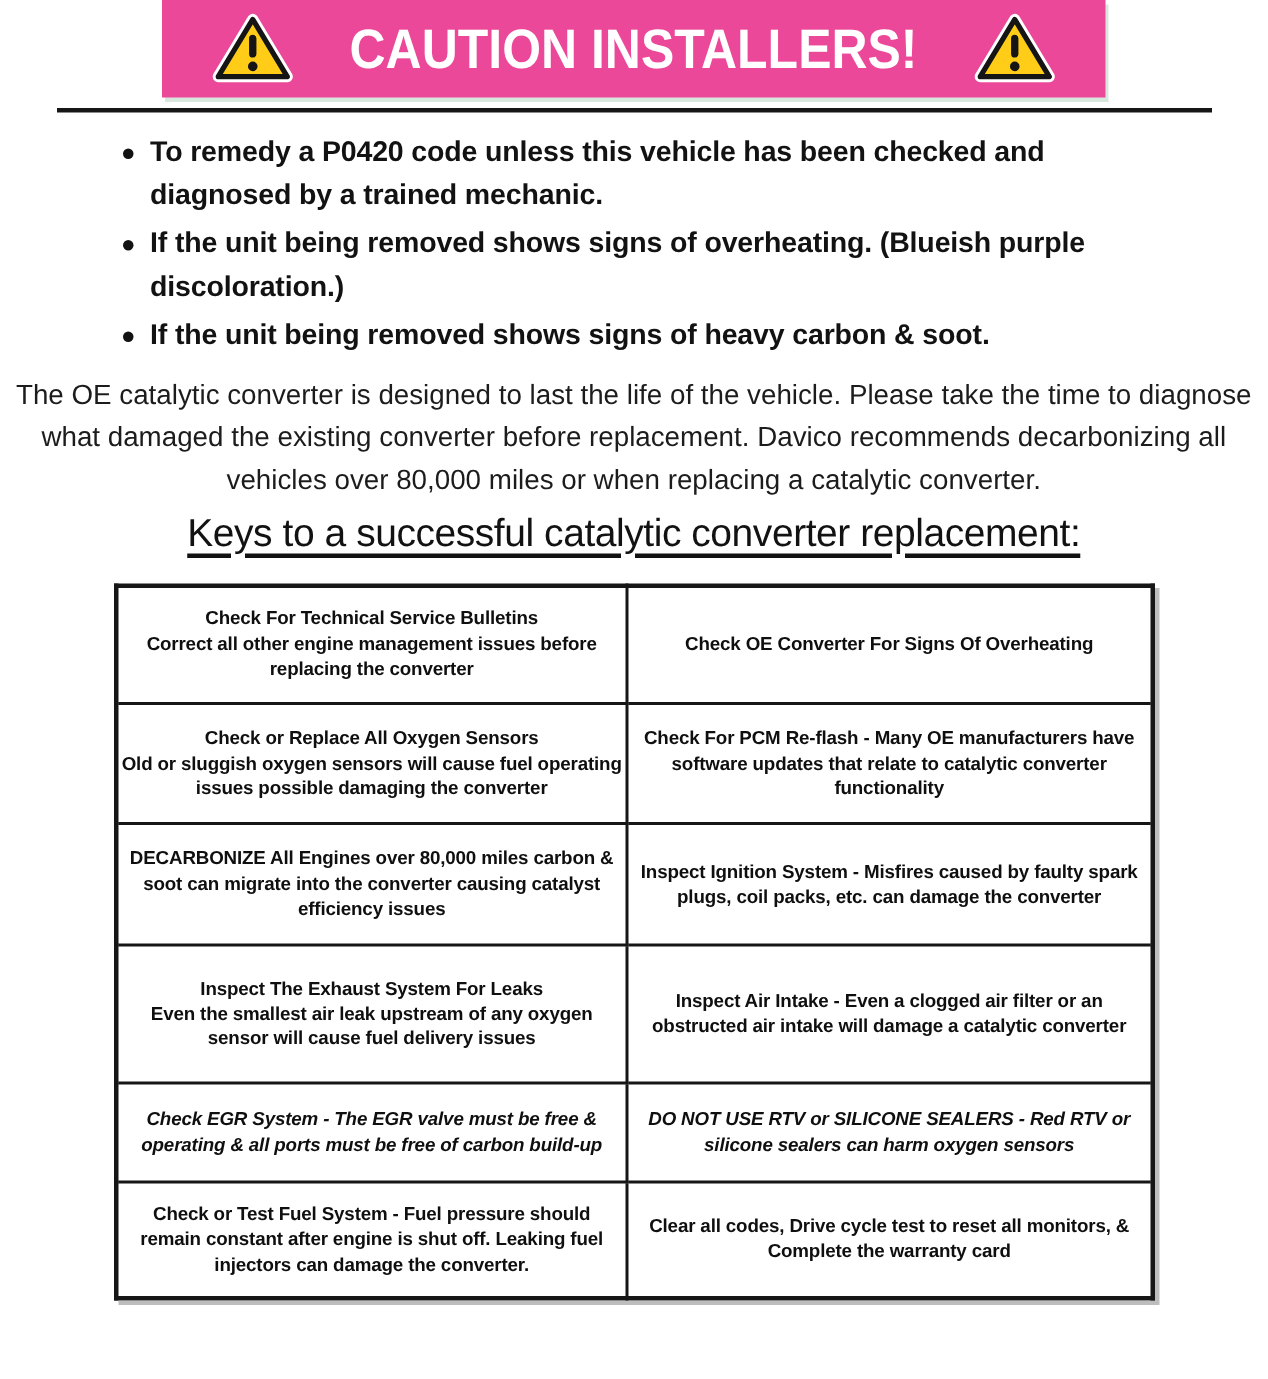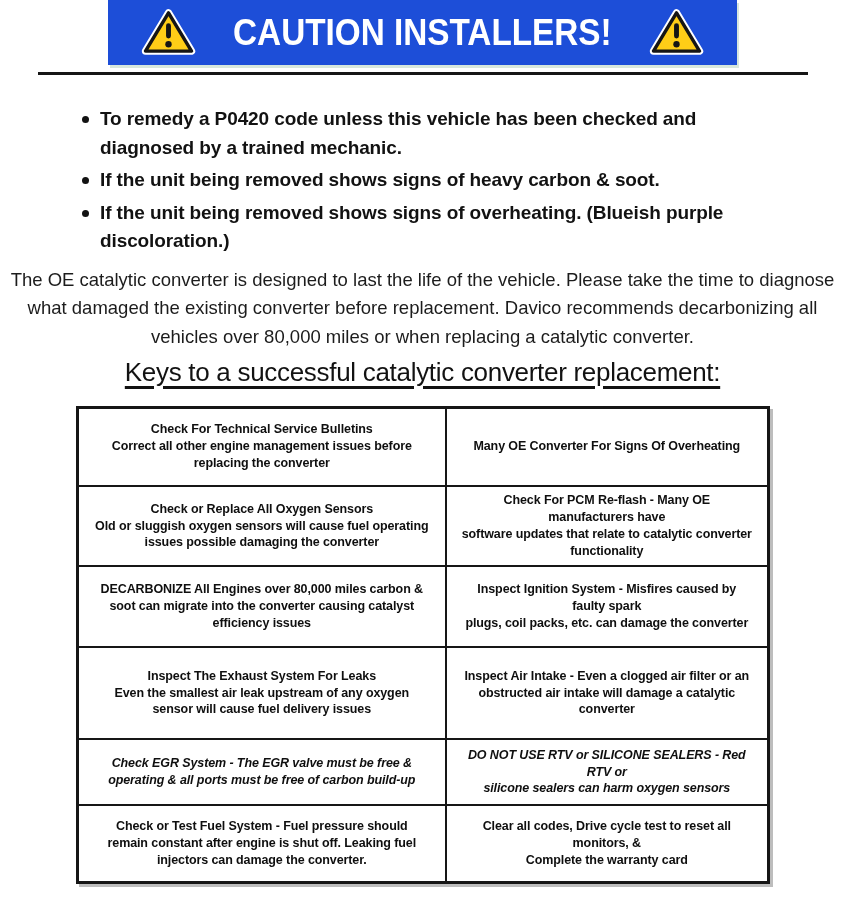--- a/index.html
+++ b/index.html
@@ -4,21 +4,21 @@
 <style>
   html,body{margin:0;padding:0;}
   body{
     width:845px;height:919px;overflow:hidden;background:#ffffff;
     font-family:"Liberation Sans",sans-serif;color:#121212;
   }
   .page{width:845px;height:919px;position:relative;}
 
   
   .banner{
-    width:629px;height:65px;margin:0 auto;background:#1d4ed8;
+    width:629px;height:65px;margin:0 auto;background:#ec4899;
     display:flex;align-items:center;justify-content:center;gap:16px;
     box-shadow:2px 3px 0 #d8e7dd;
   }
   .banner-text{
     color:#ffffff;font-size:37px;font-weight:bold;white-space:nowrap;
     display:inline-block;transform:scaleX(.90);letter-spacing:0;
   }
   .tri{width:55px;height:49px;flex:0 0 auto;}
 
   
@@ -26,21 +26,21 @@
   .title{
     display:inline-block;font-size:48px;font-weight:bold;white-space:nowrap;
     transform:scaleX(.84);letter-spacing:-.5px;color:#0e0e0e;
   }
 
   
   .divider{width:770px;height:3px;background:#161616;margin:7px auto 0;}
 
   
   .warning-list{
-    list-style:none;margin:30px 0 0;padding:0 92px 0 100px;
+    list-style:none;margin:13px 0 0;padding:0 92px 0 100px;
   }
   .warning-list li{
     position:relative;font-weight:bold;font-size:19px;line-height:1.5;
     letter-spacing:-.1px;margin-bottom:4px;white-space:pre-line;
   }
   .warning-list li::before{
     content:"";position:absolute;left:-18px;top:11px;width:7px;height:7px;
     border-radius:50%;background:#121212;
   }
 
@@ -59,21 +59,21 @@
 
   
   table.keys-table{
     width:694px;margin:13px auto 0;border-collapse:collapse;
     border:3px solid #161616;box-shadow:3px 3px 0 #bdbdbd;
     table-layout:fixed;
   }
   table.keys-table td{
     border:2.5px solid #161616;text-align:center;vertical-align:middle;
     font-weight:bold;font-size:12.5px;line-height:1.35;letter-spacing:-.1px;
-    padding:4px 14px;white-space:pre-line;color:#0f0f0f;
+    padding:4px 0;white-space:pre-line;color:#0f0f0f;
   }
   td.col-left{width:49%;}
   td.cell-big{font-size:15.5px;letter-spacing:0;}
   tr.r1{height:79px;} tr.r2{height:80px;} tr.r3{height:81px;}
   tr.r4{height:92px;} tr.r5{height:66px;font-style:italic;} tr.r6{height:77px;}
 </style>
 </head>
 <body>
 
 <div class="page">
@@ -93,40 +93,40 @@
       <circle cx="55" cy="74" r="6.5" fill="#151515"></circle>
     </svg>
   </div>
 
 
   <div class="divider"></div>
 
   <ul class="warning-list">
     <li>To remedy a P0420 code unless this vehicle has been checked and
 diagnosed by a trained mechanic.</li>
-    <li>If the unit being removed shows signs of heavy carbon &amp; soot.</li>
     <li>If the unit being removed shows signs of overheating. (Blueish purple
 discoloration.)</li>
+    <li>If the unit being removed shows signs of heavy carbon &amp; soot.</li>
   </ul>
 
   <p class="paragraph">The OE catalytic converter is designed to last the life of the vehicle. Please take the time to diagnose
 what damaged the existing converter before replacement. Davico recommends decarbonizing all
 vehicles over 80,000 miles or when replacing a catalytic converter.</p>
 
   <div class="keys-wrap">
     <span class="keys-heading">Keys to a successful catalytic converter replacement:</span>
   </div>
 
   <table class="keys-table">
     <tbody>
       <tr class="r1">
         <td class="col-left">Check For Technical Service Bulletins
 Correct all other engine management issues before
 replacing the converter</td>
-        <td class="cell-big">Many OE Converter For Signs Of Overheating</td>
+        <td class="cell-big">Check OE Converter For Signs Of Overheating</td>
       </tr>
       <tr class="r2">
         <td class="col-left">Check or Replace All Oxygen Sensors
 Old or sluggish oxygen sensors will cause fuel operating
 issues possible damaging the converter</td>
         <td>Check For PCM Re-flash - Many OE manufacturers have
 software updates that relate to catalytic converter
 functionality</td>
       </tr>
       <tr class="r3">

